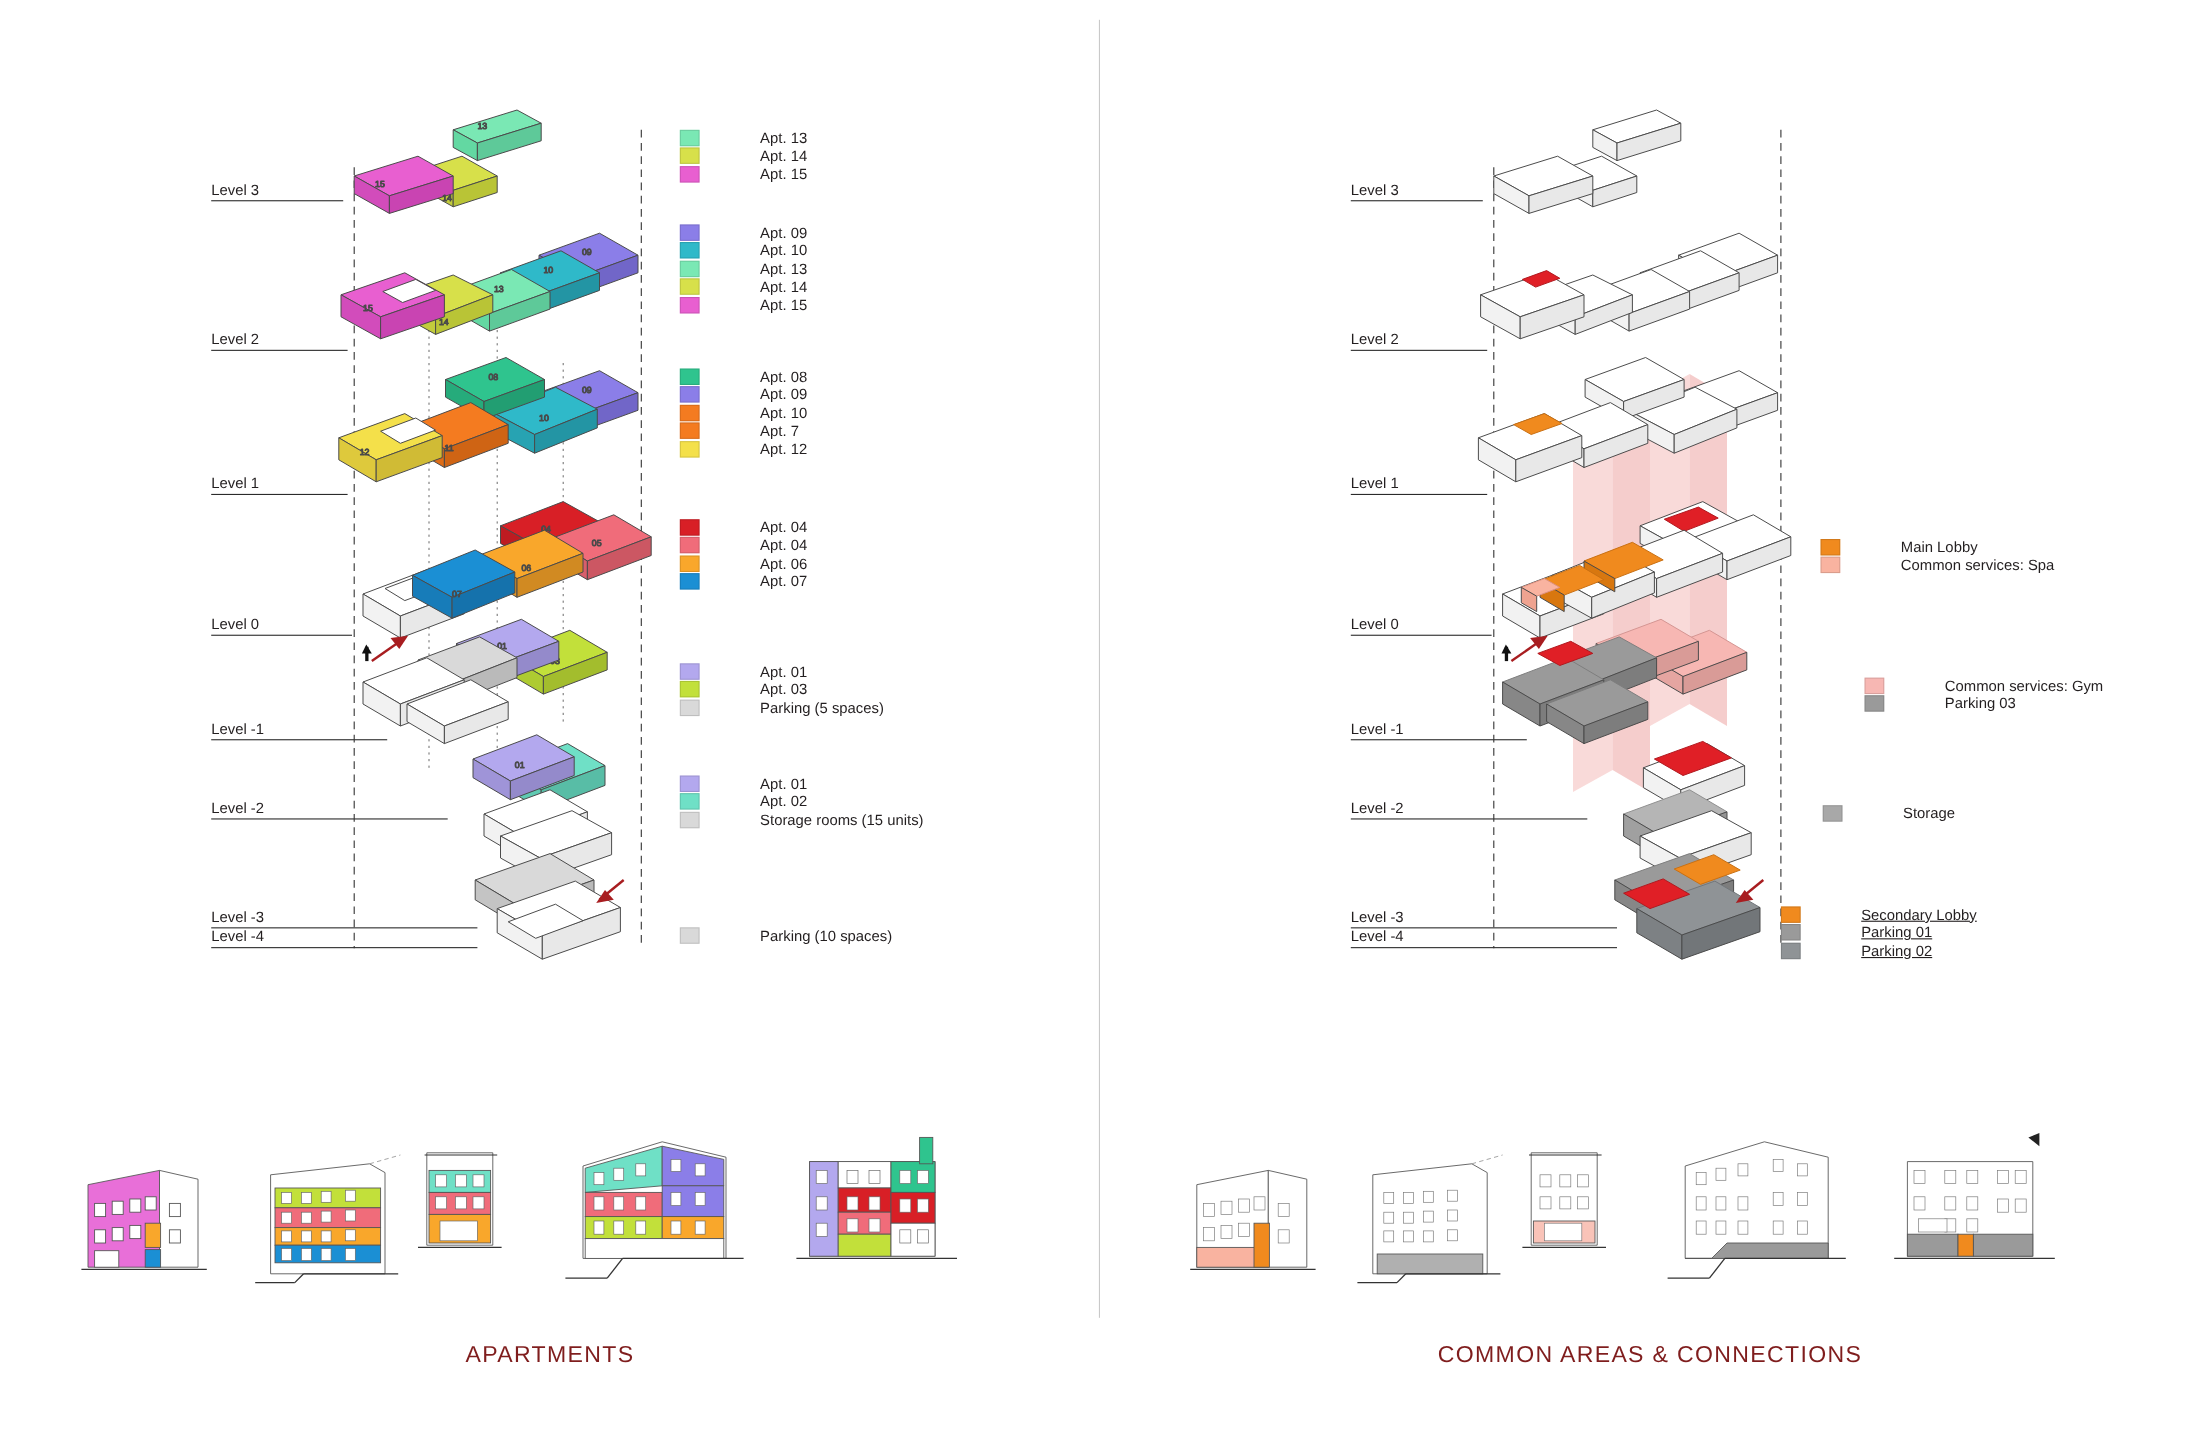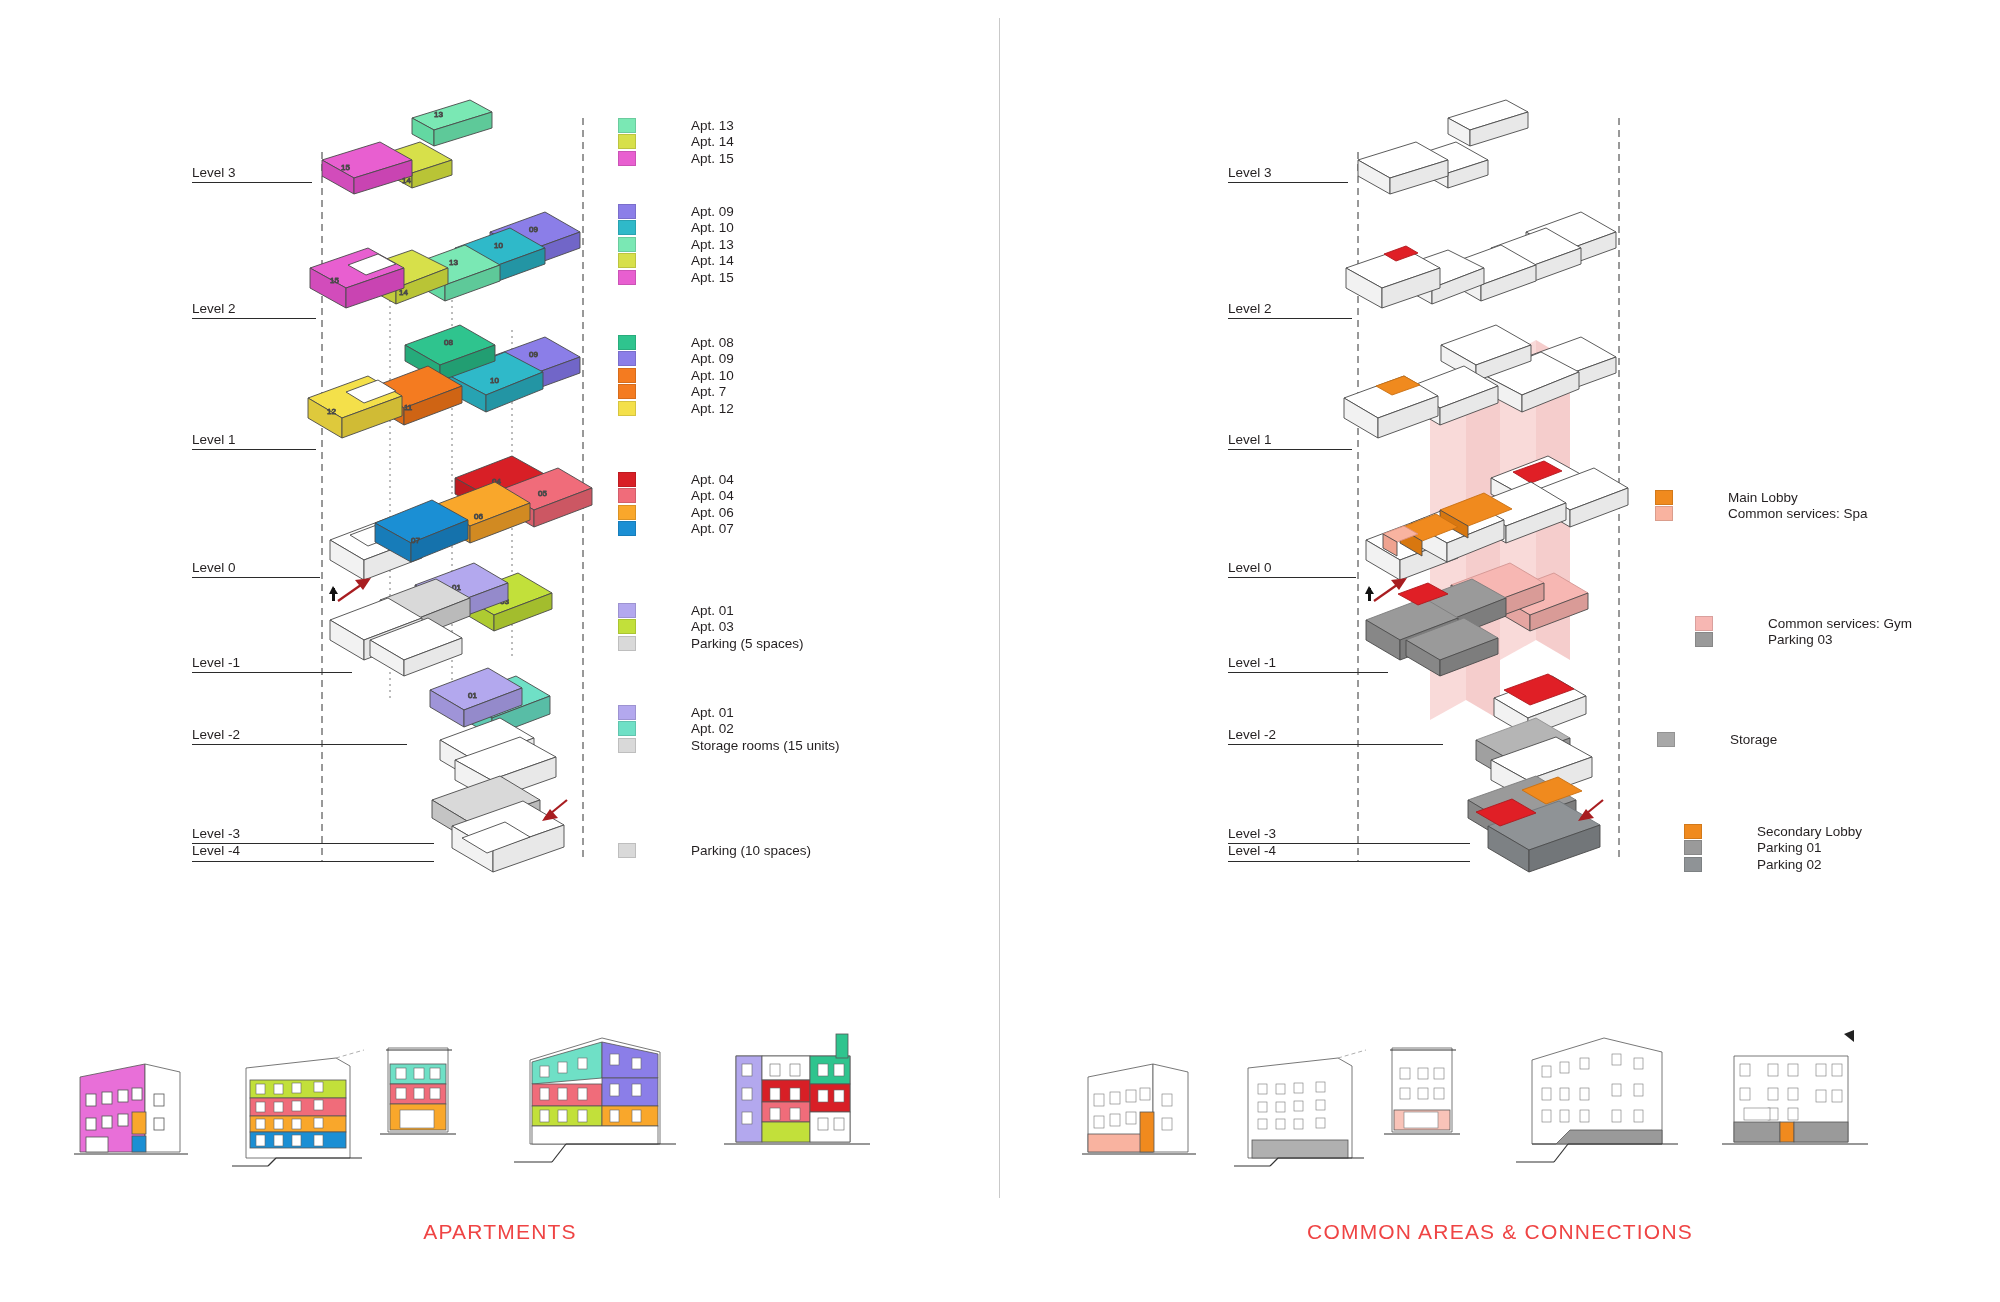--- a/index.html
+++ b/index.html
@@ -33,21 +33,21 @@
   }
 
   .panel-caption {
     position: absolute;
     bottom: 58px;
     left: 0;
     width: 100%;
     text-align: center;
     font-size: 21px;
     letter-spacing: 1.2px;
-    color: #ef4444;
+    color: #7f1d1d;
   }
 
   
   .level-label {
     position: absolute;
     font-size: 13.5px;
     color: #231f20;
     white-space: nowrap;
   }
   .level-rule {
@@ -778,21 +778,21 @@
       </div>
   </div>
 
   <div class="legend-group" style="left:657px; top:731px;">
     <div class="legend-row">
         <span class="swatch" style="background:#a8a8a8"></span>
         <span class="legend-text">Storage</span>
       </div>
   </div>
 
-  <div class="legend-group" style="left:684px; top:823px;">
+  <div class="legend-group" style="left:619px; top:823px;text-decoration:underline;">
     <div class="legend-row">
         <span class="swatch" style="background:#f08a1e"></span>
         <span class="legend-text">Secondary Lobby</span>
       </div>
     <div class="legend-row">
         <span class="swatch" style="background:#9a9a9a"></span>
         <span class="legend-text">Parking 01</span>
       </div>
     <div class="legend-row">
         <span class="swatch" style="background:#8f9396"></span>

